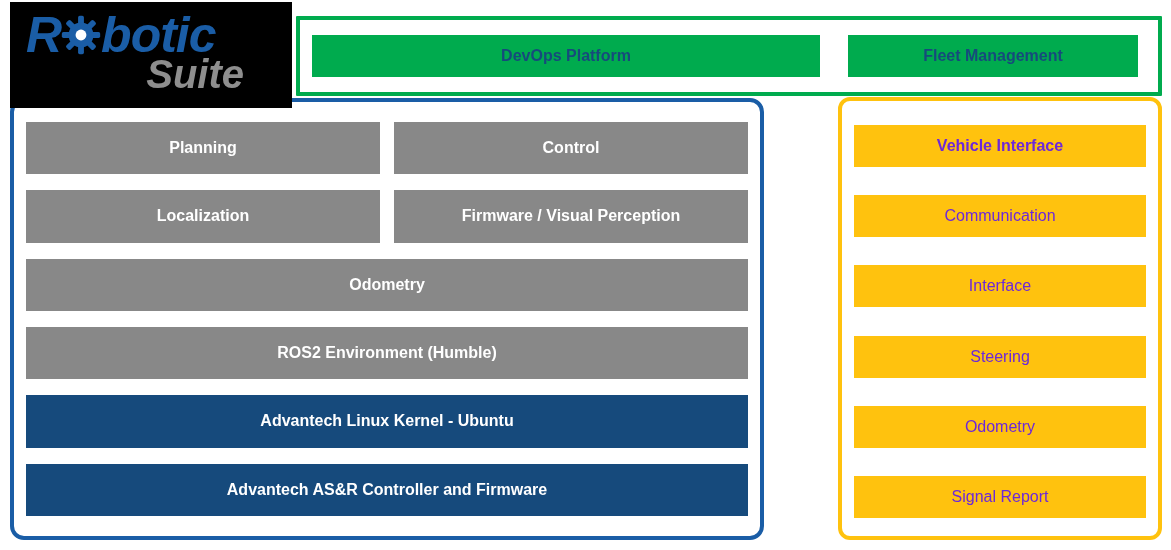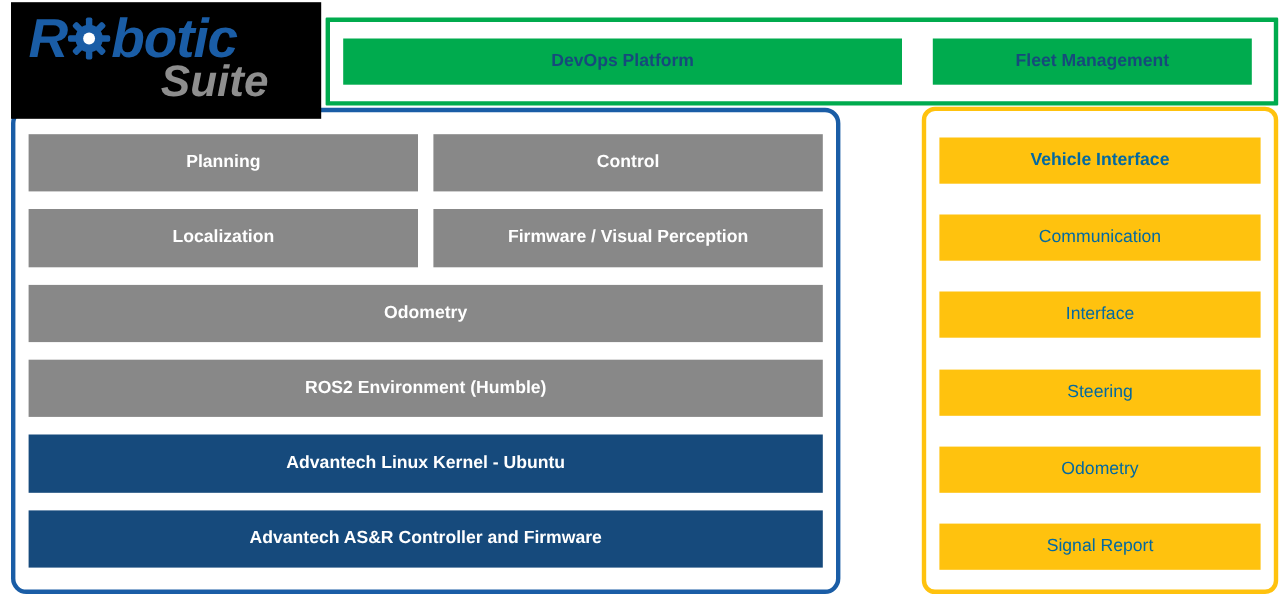--- a/index.html
+++ b/index.html
@@ -114,21 +114,21 @@
   .green-btn.devops { left: 12px;  width: 508px; }
   .green-btn.fleet  { left: 548px; width: 290px; }
 
   .ybar {
     height: 42px;
     flex: 0 0 42px;
     background: var(--yellow, #FFC20E);
     display: flex;
     align-items: center;
     justify-content: center;
-    color: #0369a1;
+    color: #6d28d9;
     font-size: 16px;
     font-weight: normal;
     text-align: center;
   }
   .ybar.emph { font-weight: bold; }
 </style>
 </head>
 <body>
 
 <div class="page">

